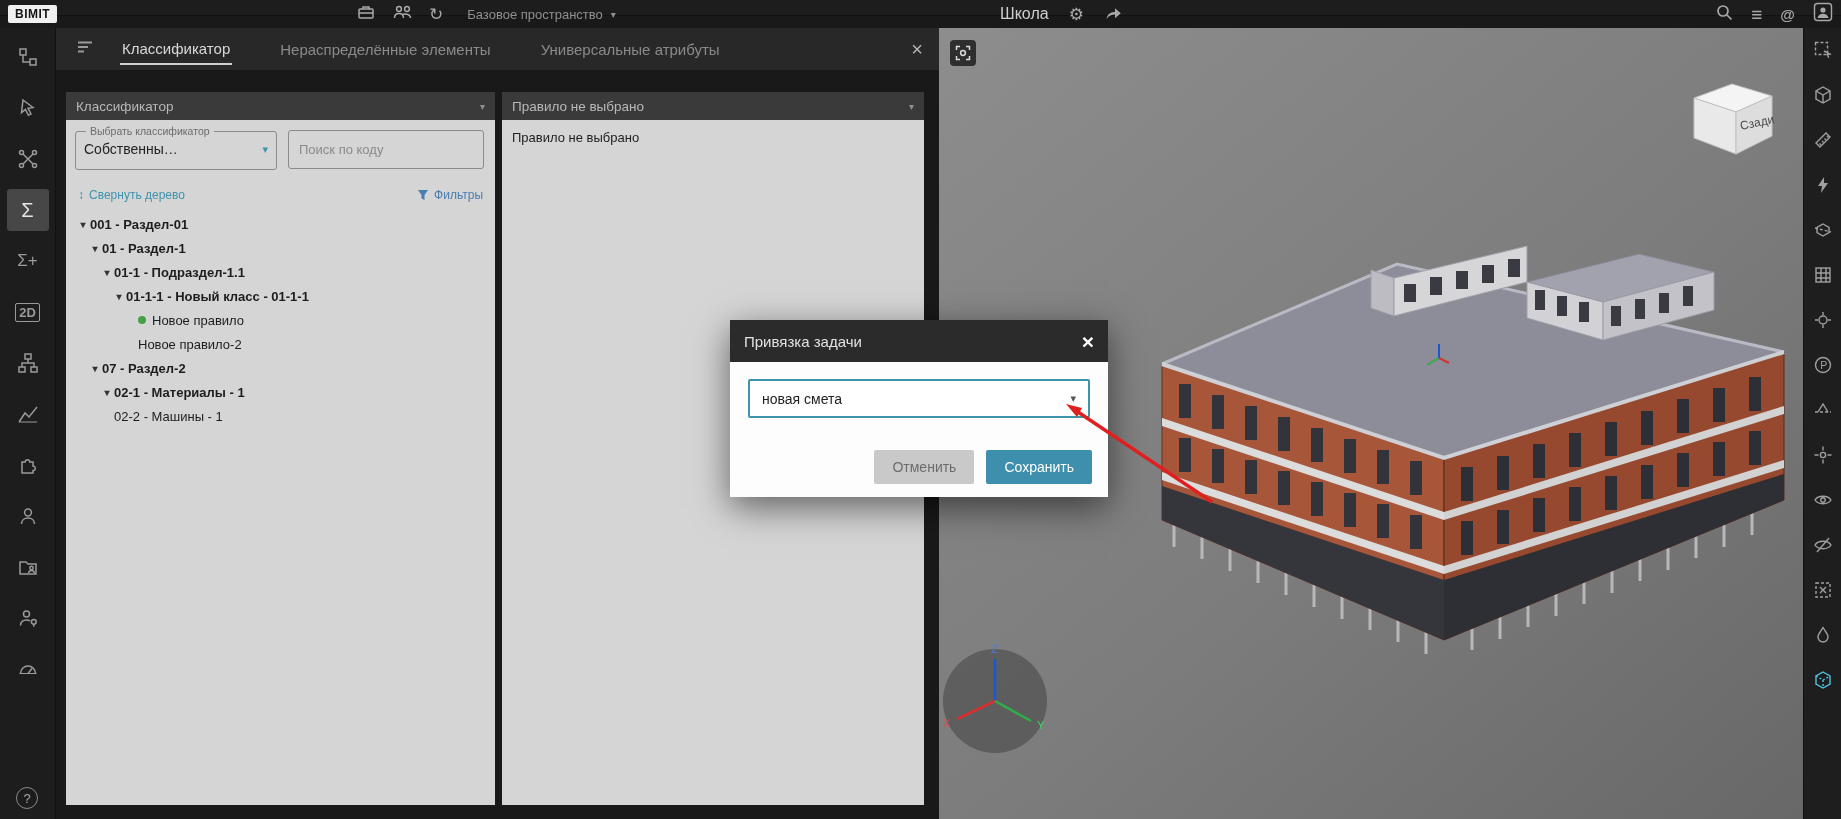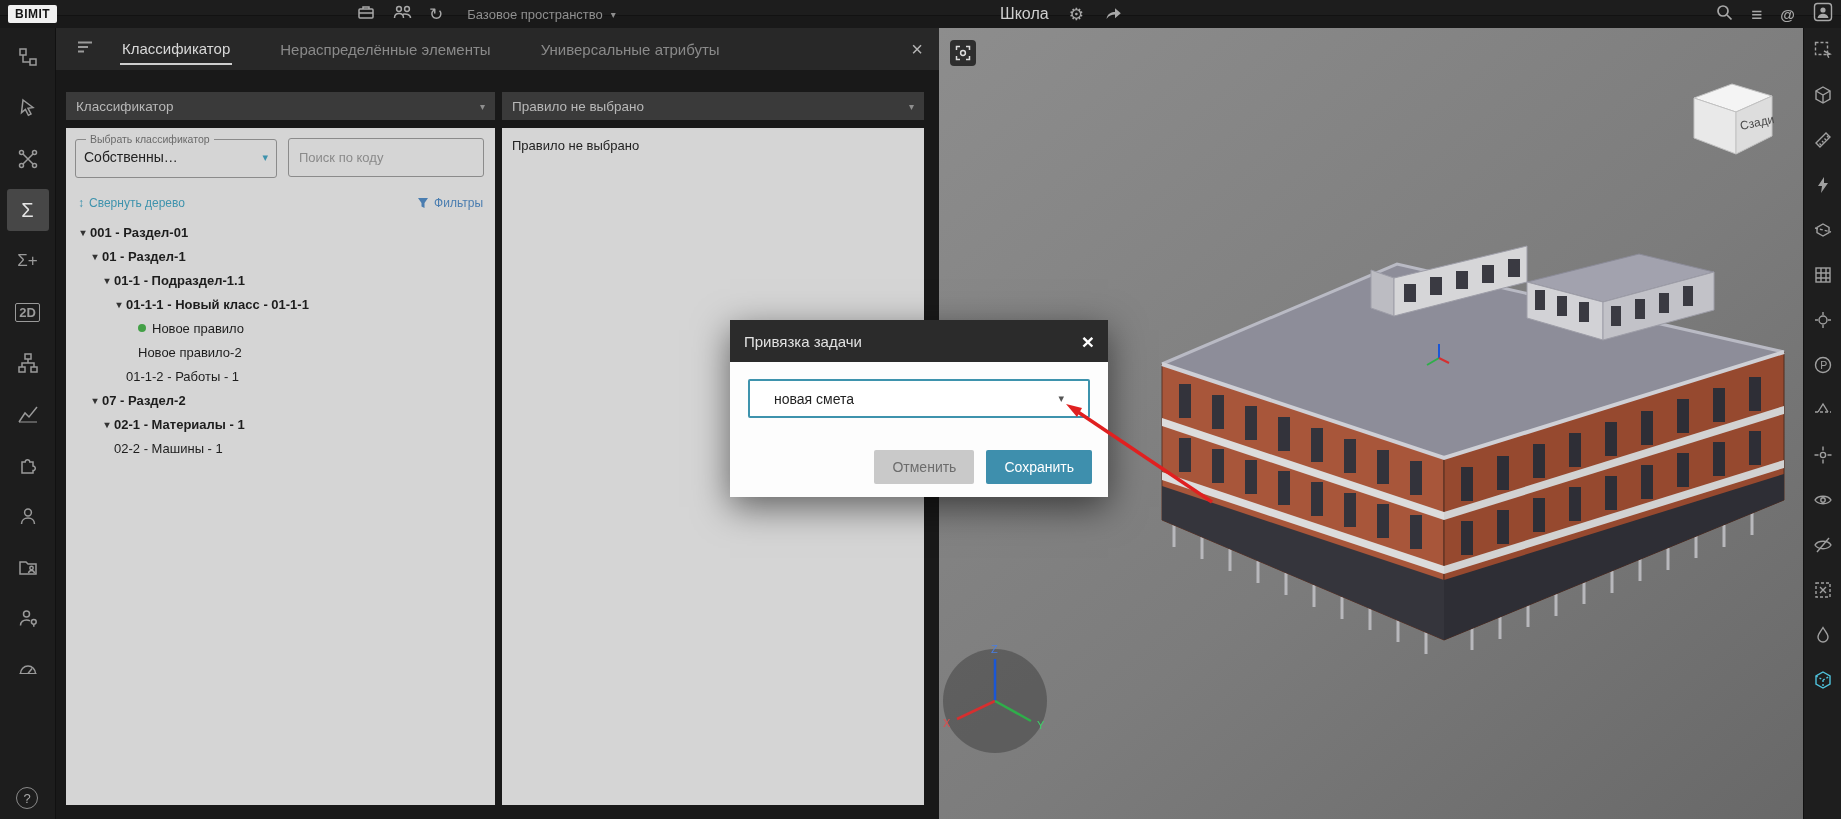--- a/index.html
+++ b/index.html
@@ -31,21 +31,21 @@
   .tabbar { height:42px; background:#282828; display:flex; align-items:center; padding:0 16px 0 20px; }
   .tab { font-size:15px; color:#8a8a8a; margin-right:46px; padding:6px 2px; cursor:default; }
   .tab.active { color:#d8d8d8; border-bottom:2px solid #cfcfcf; }
   .tabbar .menu-ic { margin-right:26px; }
   .tab-close { margin-left:auto; color:#b5b5b5; font-size:20px; line-height:1; }
   .col { position:absolute; top:64px; bottom:14px; }
   .col-left { left:10px; width:429px; }
   .col-right { left:446px; width:422px; }
   .col-header { height:28px; background:#3a3a3a; color:#b8b8b8; font-size:13.5px; display:flex; align-items:center; padding:0 10px; }
   .col-header .caret { margin-left:auto; }
-  .col-body { position:absolute; top:28px; left:0; right:0; bottom:0; background:#d5d5d5; overflow:hidden;margin-top:8px; }
+  .col-body { position:absolute; top:28px; left:0; right:0; bottom:0; background:#d5d5d5; overflow:hidden; }
 
   fieldset.classifier { position:absolute; left:9px; top:5px; width:202px; height:45px; border:1px solid #8b8b8b; border-radius:3px; padding:0 8px; }
   fieldset.classifier legend { font-size:10.5px; color:#6a6a6a; padding:0 4px; margin-left:2px; }
   .sel-row { display:flex; align-items:center; height:24px; }
   .sel-val { font-size:14px; color:#222; }
   .sel-caret { margin-left:auto; color:#3e93ad; font-size:11px; }
   .search { position:absolute; left:222px; top:10px; width:196px; height:39px; border:1px solid #8b8b8b; border-radius:3px; background:transparent; font-size:13px; color:#0f172a; padding:0 10px; font-family:"Liberation Sans",sans-serif; }
   .search::placeholder { color:#8a8a8a; }
   .tree-controls { position:absolute; left:0; right:0; top:64px; height:22px; display:flex; align-items:center; padding:0 12px; }
   .collapse-link { color:#3e93ad; font-size:12px; display:flex; gap:5px; align-items:center; }
@@ -68,21 +68,21 @@
   
   .rtb { position:absolute; right:0; top:28px; width:38px; bottom:0; background:#1e1e1e; border-left:1px solid #111; display:flex; flex-direction:column; align-items:center; padding-top:12px; gap:21px; z-index:10; }
   .rtb svg { stroke:#a0a0a0; fill:none; stroke-width:1.4; }
   .rtb .hl svg { stroke:#4fc3dd; }
 
   
   .dlg { position:absolute; left:730px; top:320px; width:378px; height:177px; z-index:50; box-shadow:0 10px 34px rgba(0,0,0,.55); }
   .dlg-h { height:42px; background:#2b2b2b; color:#e2e2e2; font-size:15px; display:flex; align-items:center; padding:0 14px; }
   .dlg-x { margin-left:auto; color:#fff; font-size:21px; font-weight:bold; line-height:1; }
   .dlg-b { position:absolute; left:0; right:0; top:42px; bottom:0; background:#fdfdfd; }
-  .dlg-sel { position:absolute; left:18px; right:18px; top:17px; height:39px; border:2px solid #3e93ad; border-radius:2px; background:#fff; display:flex; align-items:center; padding:0 24px;gap:24px; }
+  .dlg-sel { position:absolute; left:18px; right:18px; top:17px; height:39px; border:2px solid #3e93ad; border-radius:2px; background:#fff; display:flex; align-items:center; padding:0 12px;gap:24px; }
   .dlg-sel .val { font-size:14px; color:#222; }
   .dlg-sel .caret { margin-left:auto; color:#555; font-size:11px; }
   .dlg-btns { position:absolute; right:16px; bottom:13px; display:flex; gap:12px; }
   .btn { height:34px; padding:0 18px; border:none; border-radius:2px; font-size:14px; font-family:"Liberation Sans",sans-serif; display:flex; align-items:center; }
   .btn.cancel { background:#c9c9c9; color:#6c6c6c; }
   .btn.save { background:#3e8fad; color:#fff; }
 
   .arrow-overlay { position:absolute; left:0; top:0; width:1841px; height:819px; z-index:60; pointer-events:none; }
 </style>
 </head>
@@ -282,24 +282,20 @@
             </div>
             <div class="tree-row" style="padding-left: 58px;">
               <span class="tcaret"></span>
               <span class="tdot"></span>
               <span class="tlabel">Новое правило</span>
             </div>
             <div class="tree-row" style="padding-left: 58px;">
               <span class="tcaret"></span>
               <span class="tlabel">Новое правило-2</span>
             </div>
-            <div class="tree-row" style="padding-left: 46px;">
-              <span class="tcaret"></span>
-              <span class="tlabel">01-1-2 - Работы - 1</span>
-            </div>
             <div class="tree-row b" style="padding-left: 22px;">
               <span class="tcaret">▾</span>
               <span class="tlabel">07 - Раздел-2</span>
             </div>
             <div class="tree-row b" style="padding-left: 34px;">
               <span class="tcaret">▾</span>
               <span class="tlabel">02-1 - Материалы - 1</span>
             </div>
             <div class="tree-row" style="padding-left: 34px;">
               <span class="tcaret"></span>

